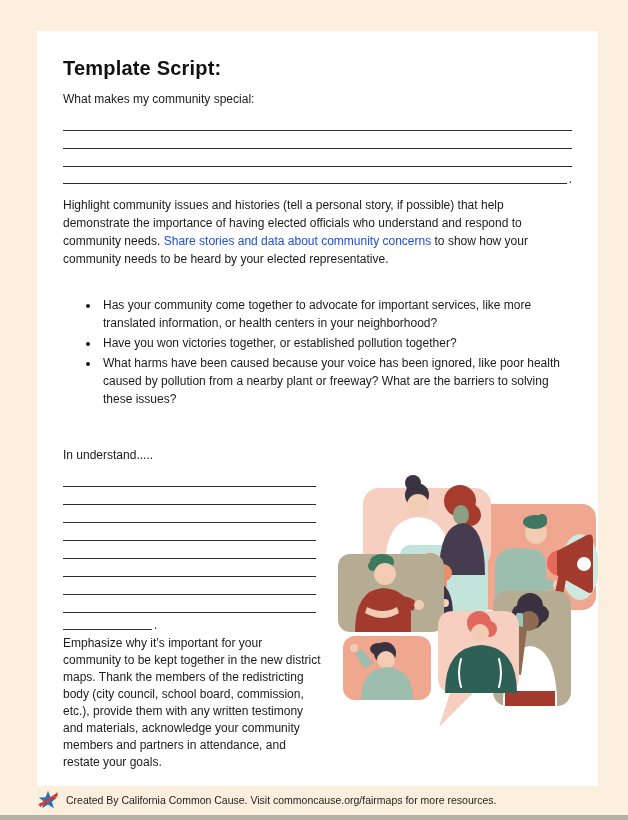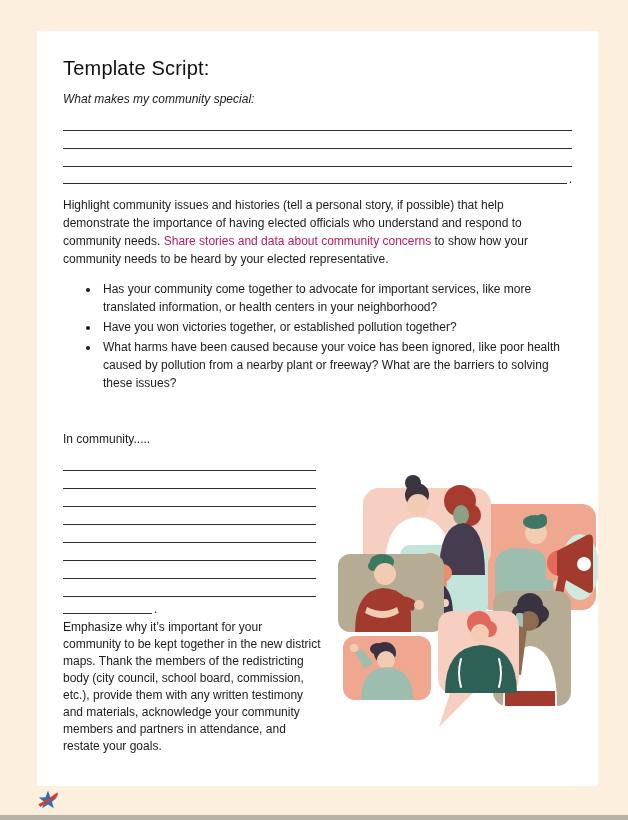--- a/index.html
+++ b/index.html
@@ -8,34 +8,34 @@
     background:#fcefdd;
     font-family:"Liberation Sans", sans-serif;
     color:#1b1b1b;
   }
   .page-card {
     position:absolute; left:37px; top:31px; width:561px; height:755px;
     background:#ffffff;
   }
   .card-inner { padding:0 26px; position:relative; height:100%; }
 
-  h1.doc-title { margin:26px 0 0; font-size:20px; font-weight:400; color:#111; letter-spacing:.2px; }
-  .prompt { margin-top:12px; font-size:12px;font-style:italic; }
+  h1.doc-title { margin:26px 0 0; font-size:20px; font-weight:700; color:#111; letter-spacing:.2px; }
+  .prompt { margin-top:12px; font-size:12px; }
 
   .lines { margin-top:7px; }
   .blank-line { height:17px; border-bottom:1.4px solid #2d2d2d; }
   .line-row { display:flex; align-items:flex-end; gap:2px; height:17px; }
   .line-row .blank-line { flex:1; height:100%; }
   .line-row.short .blank-line { flex:0 0 89px; }
   .line-row .period { font-size:12px; line-height:9px; }
 
   .intro { margin-top:12px; font-size:12px; line-height:1.5; }
-  .intro .highlight { color:#be185d; }
+  .intro .highlight { color:#1d4ed8; }
 
-  ul.bullet-list { margin:12px 0 0; padding-left:37px; font-size:12px; line-height:1.5; }
+  ul.bullet-list { margin:28px 0 0; padding-left:37px; font-size:12px; line-height:1.5; }
   ul.bullet-list li { padding-left:3px; margin-bottom:2px; }
 
   .conclusion-label { margin-top:40px; font-size:12px; }
   .conclusion-lines { margin-top:7px; width:253px; }
 
   .closing { margin-top:5px; width:258px; font-size:12px; line-height:1.42; }
 
   .illustration { position:absolute; left:296px; top:406px; width:265px; height:268px; }
 
   .footer { position:absolute; left:37px; top:789px; display:flex; align-items:center; gap:7px; }
@@ -63,21 +63,21 @@
     </div>
 
     <p class="intro"><span>Highlight community issues and histories (tell a personal story, if possible) that help demonstrate the importance of having elected officials who understand and respond to community needs. </span><span class="highlight">Share stories and data about community concerns</span><span> to show how your community needs to be heard by your elected representative.</span></p>
 
     <ul class="bullet-list">
       <li>Has your community come together to advocate for important services, like more translated information, or health centers in your neighborhood?</li>
       <li>Have you won victories together, or established pollution together?</li>
       <li>What harms have been caused because your voice has been ignored, like poor health caused by pollution from a nearby plant or freeway? What are the barriers to solving these issues?</li>
     </ul>
 
-    <div class="conclusion-label">In community.....</div>
+    <div class="conclusion-label">In understand.....</div>
 
     <div class="lines conclusion-lines">
       <div class="blank-line"></div>
       <div class="blank-line"></div>
       <div class="blank-line"></div>
       <div class="blank-line"></div>
       <div class="blank-line"></div>
       <div class="blank-line"></div>
       <div class="blank-line"></div>
       <div class="blank-line"></div>
@@ -182,15 +182,16 @@
     </svg>
 
   </div>
 </div>
 
 <div class="footer">
   <svg width="22" height="22" viewBox="0 0 24 24" aria-hidden="true">
     <polygon points="12,2 14.7,9 22,9.3 16.3,13.9 18.4,21 12,16.8 5.6,21 7.7,13.9 2,9.3 9.3,9" fill="#2b72b8"></polygon>
     <path d="M1.5 16.5 Q10 12.5 22.5 3.5 L22.5 7.5 Q12 14 3.5 19.5 Z" fill="#d63b2f"></path>
   </svg>
+  <span class="footer-text">Created By California Common Cause. Visit commoncause.org/fairmaps for more resources.</span>
 </div>
 
 <div class="bottom-bar"></div>
 
 </body></html>

